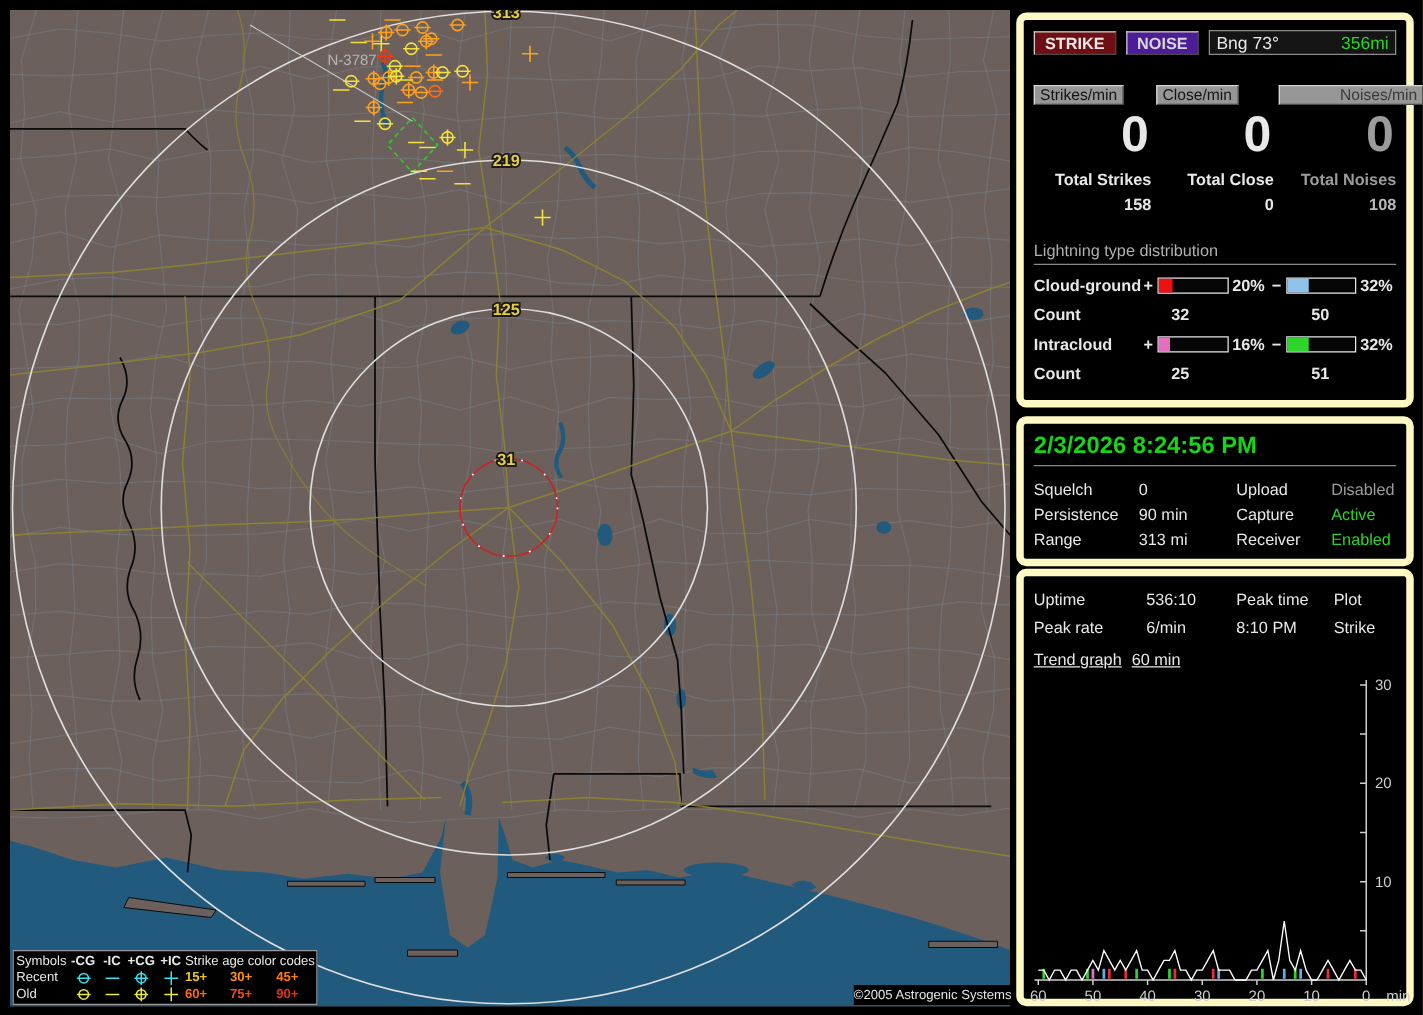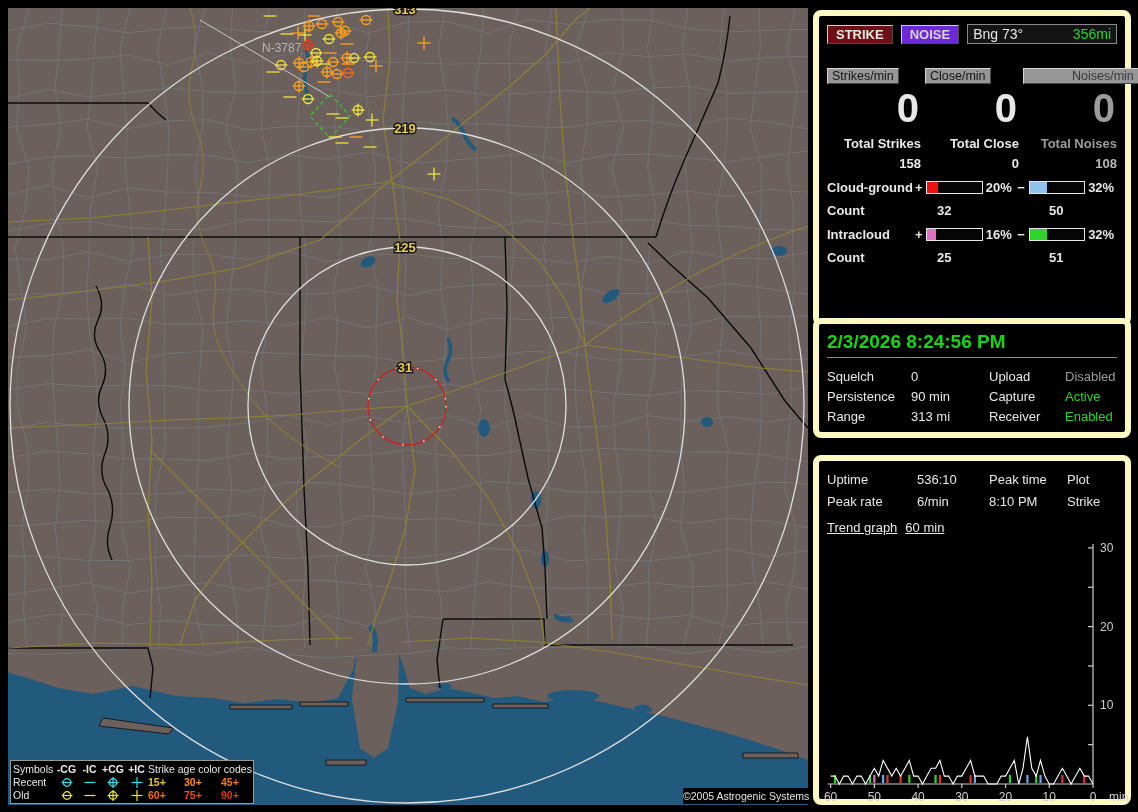--- a/index.html
+++ b/index.html
@@ -3,28 +3,28 @@
 <meta charset="utf-8">
 <style>
   html,body{margin:0;padding:0;background:#000;}
   body{width:1138px;height:812px;position:relative;overflow:hidden;
        font-family:"Liberation Sans","DejaVu Sans",sans-serif;color:#e8e8e8;}
   #map-wrap{position:absolute;left:8px;top:8px;width:800px;height:797px;background:#6c605c;}
   #map-svg{display:block}
   .panel{position:absolute;left:813px;width:318px;background:#000;
          border:6px solid #fef9c3;border-radius:8px;box-sizing:border-box;}
   #panel1{top:10px;height:316px;}
-  #panel2{top:318px;height:120px;}
+  #panel2{top:333px;height:120px;}
   #panel3{top:455px;height:350px;}
   
   .p1-toprow{display:flex;align-items:center;margin:8px 8px 0 8px;}
   .btn{font-size:13px;font-weight:bold;padding:1px 8px;margin-right:8px;
        border:1px solid;border-color:#cfcfcf #4a4a4a #4a4a4a #cfcfcf;cursor:default;}
   .btn-strike{background:#6e1013;color:#e8e8e8;}
-  .btn-noise{background:#6d28d9;color:#d6d6d6;}
+  .btn-noise{background:#4c1d95;color:#d6d6d6;}
   .bng-box{margin-left:auto;width:138px;display:flex;justify-content:space-between;
        background:#141414;border:1px solid #8a8a8a;padding:1px 5px;font-size:14px;font-weight:normal;}
   .bng-dist{color:#2bd42b;}
   .counters{display:flex;justify-content:space-between;margin:24px 8px 0 8px;}
   .counter{width:94px;display:flex;flex-direction:column;}
   .cbtn{font-size:12.5px;background:#969696;color:#141414;border:1px solid;
         border-color:#d8d8d8 #4a4a4a #4a4a4a #d8d8d8;padding:0 4px;align-self:flex-start;white-space:nowrap;}
   .bigval{font-size:40px;font-weight:bold;text-align:right;line-height:44px;margin:2px 2px 0 0;}
   .tlabel{font-size:13px;font-weight:bold;text-align:right;margin-top:6px;white-space:nowrap;}
   .tval{font-size:13px;font-weight:bold;text-align:right;margin-top:5px;}
@@ -493,20 +493,21 @@
         <div class="tlabel">Total Close</div>
         <div class="tval">0</div>
       </div>
       <div class="counter">
         <div class="cbtn" style="color: rgb(58, 58, 58); padding-left: 48px;">Noises/min</div>
         <div class="bigval dim">0</div>
         <div class="tlabel dim">Total Noises</div>
         <div class="tval dimval">108</div>
       </div>
     </div>
+  <div class="dist-title">Lightning type distribution</div>
   <div id="distribution">
       <div class="dist-row">
         <div class="dist-name">Cloud-ground</div>
         <div class="sign">+</div>
         <div class="bar">
           <i style="width: 20%; background: rgb(238, 17, 17);"></i>
         </div>
         <div class="pct">20%</div>
         <div class="sign">−</div>
         <div class="bar">

